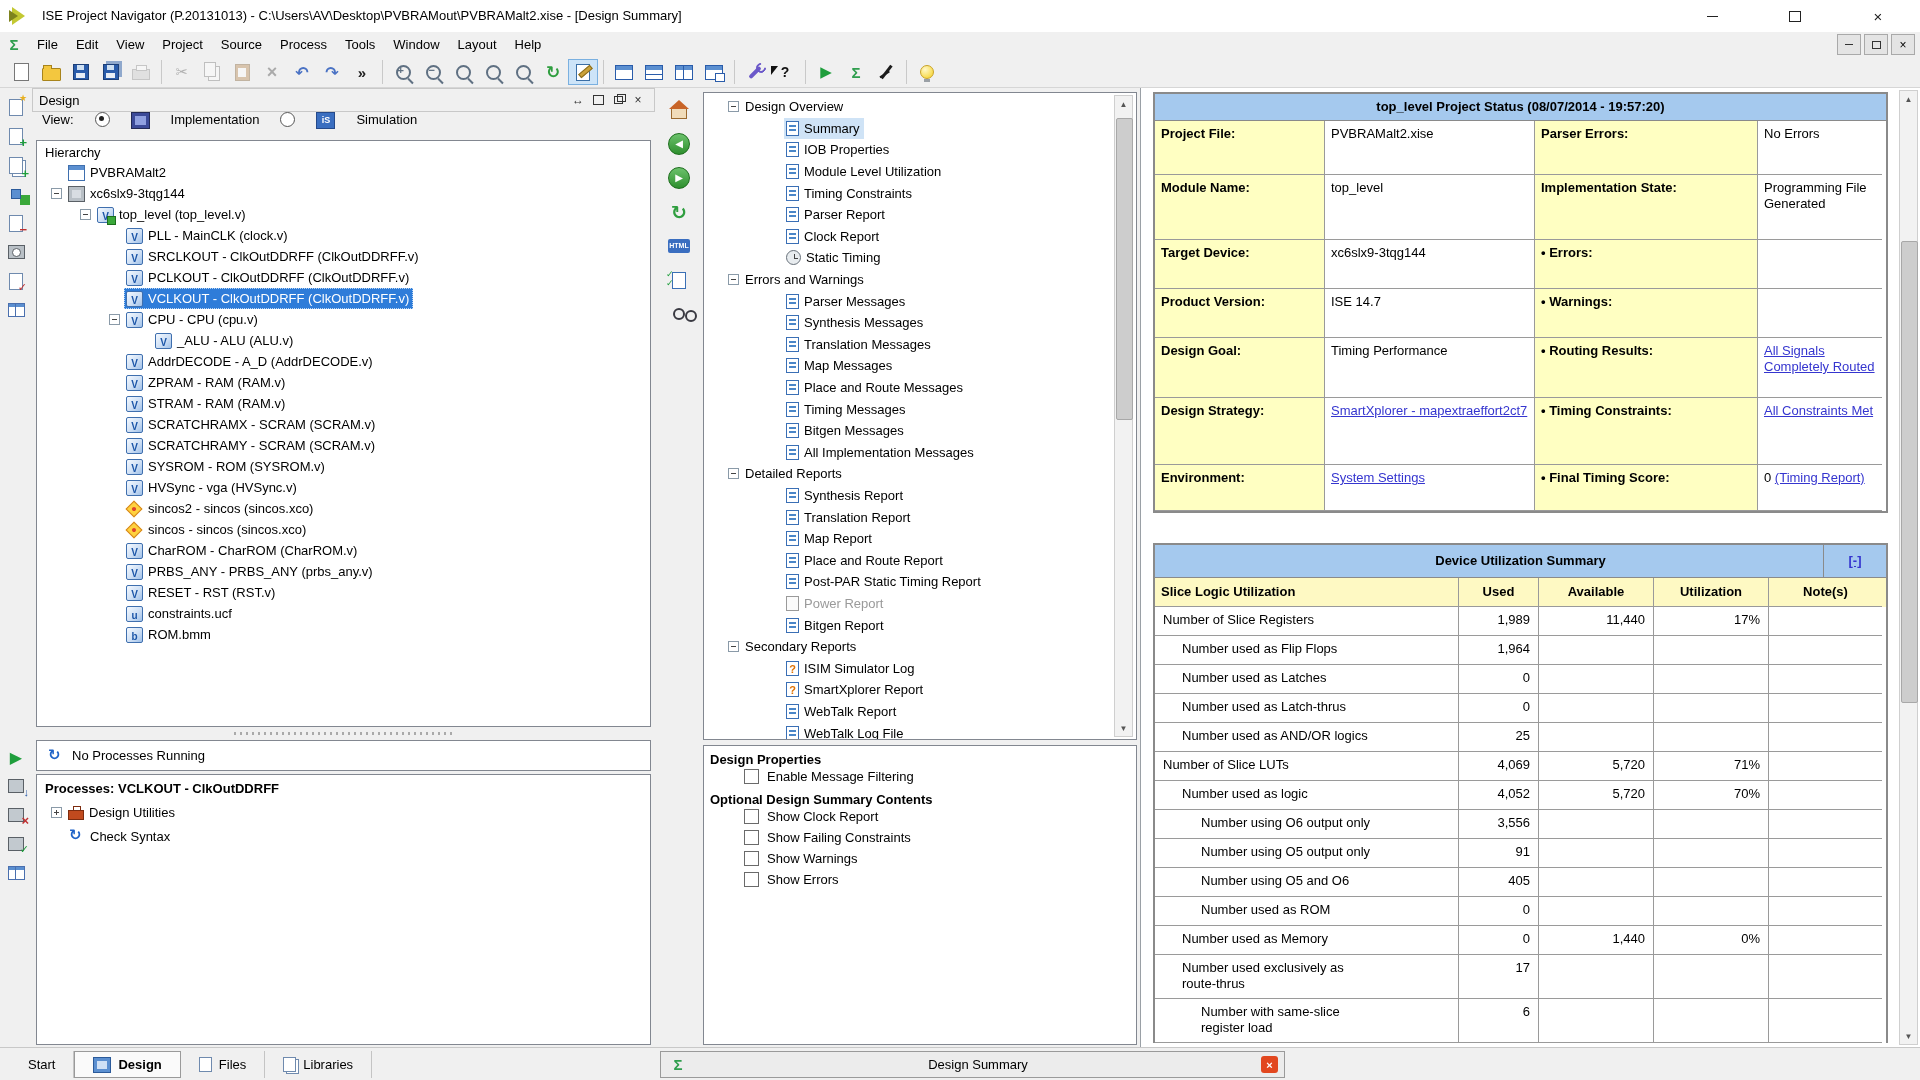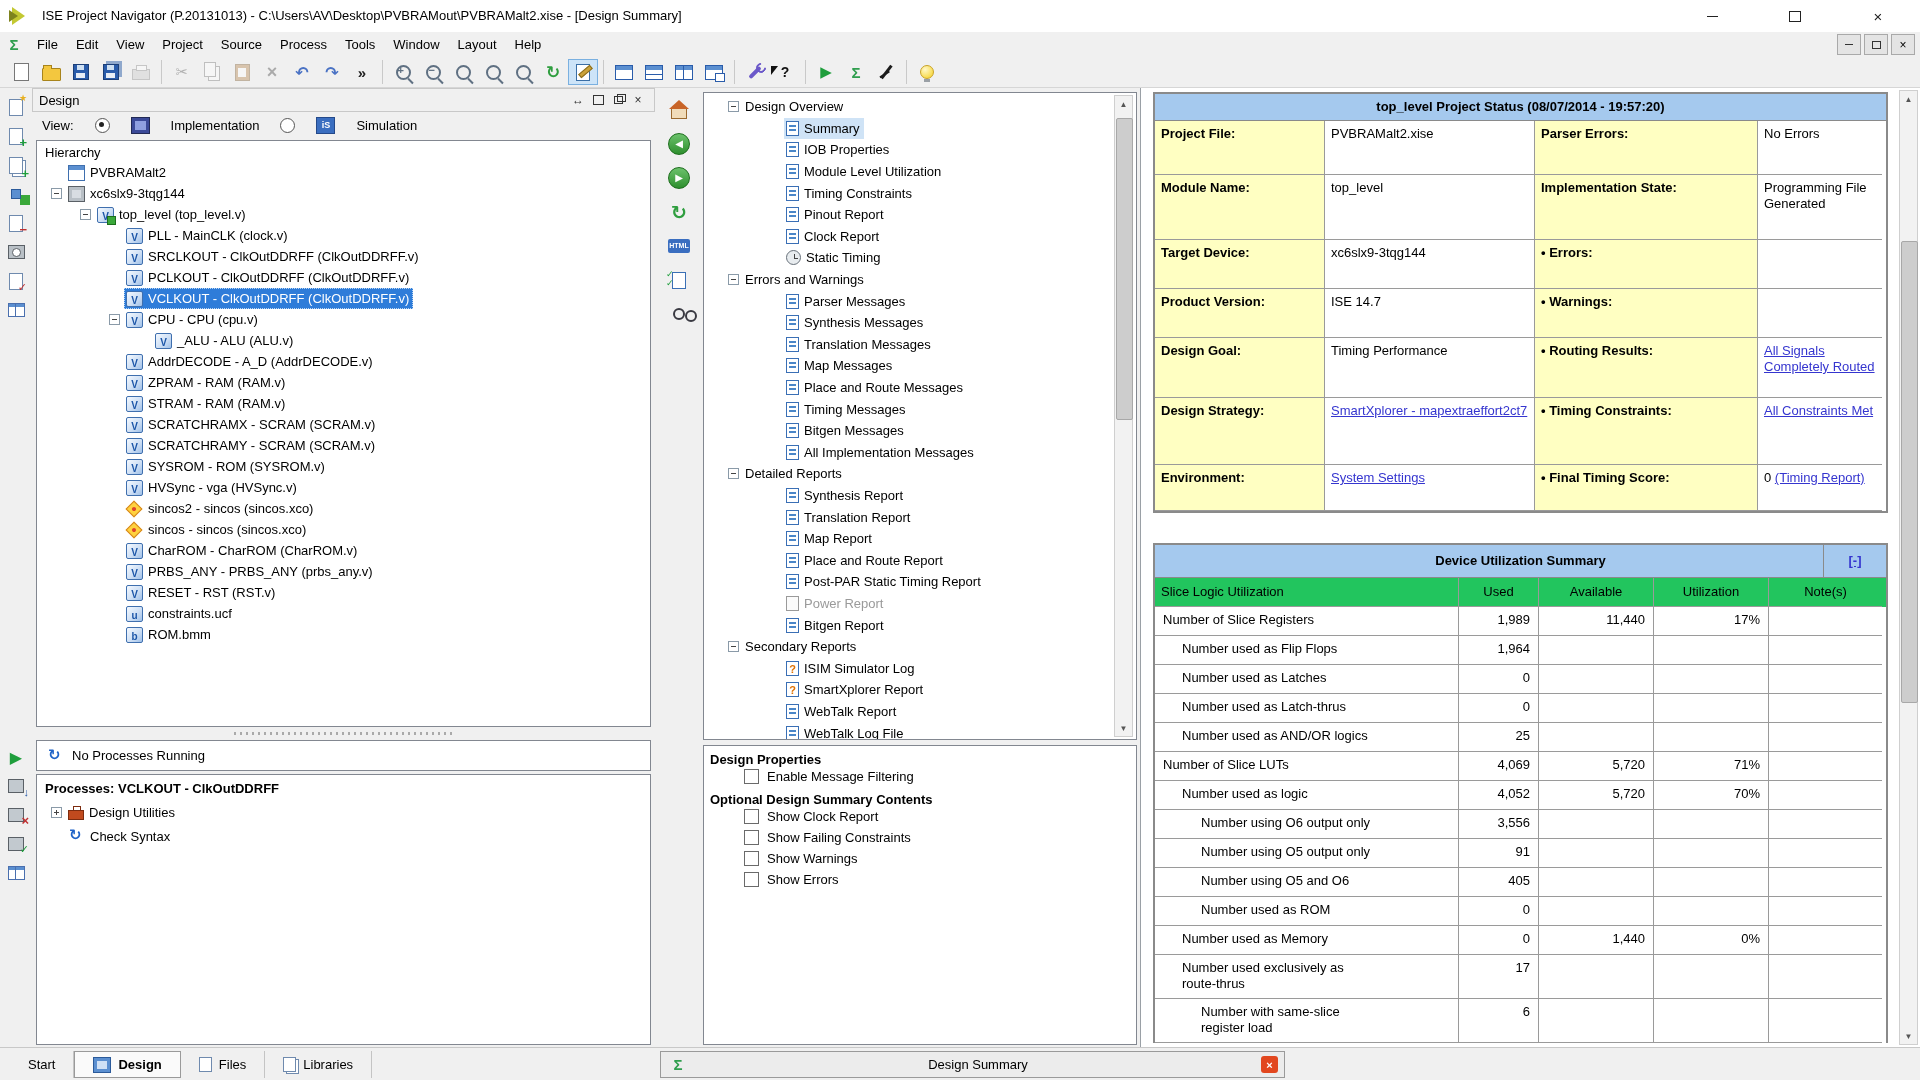--- a/index.html
+++ b/index.html
@@ -93,21 +93,21 @@
   .lsi[data-icon="chip-x"] .g::after{content:"\00d7";position:absolute;right:-6px;bottom:-7px;color:#c03030;font-weight:bold;font-size:13px}
   .lsi[data-icon="chip-check"] .g::after{content:"\2713";position:absolute;right:-6px;bottom:-6px;color:#1f9e3c;font-weight:bold;font-size:11px}
   .strip-bottom{position:absolute;left:0;top:650px;width:32px}
   
   .dp-header{position:absolute;left:32px;top:88px;width:623px;height:24px;display:flex;align-items:center;padding:0 6px;box-sizing:border-box;border:1px solid #c8c8c8;background:#f0f0f0}
   .dp-title{flex:1}
   .dp-btn{width:20px;height:18px;display:flex;align-items:center;justify-content:center;color:#333;font-size:12px}
   .dp-btn .box{width:9px;height:8px;border:1px solid #333}
   .dp-btn .dbl{width:7px;height:6px;border:1px solid #333;position:relative}
   .dp-btn .dbl::before{content:"";position:absolute;left:2px;top:-3px;width:7px;height:6px;border:1px solid #333}
-  .view-row{position:absolute;left:32px;top:112px;width:623px;height:27px;display:flex;align-items:center;gap:21px;padding-left:10px;box-sizing:border-box}
+  .view-row{position:absolute;left:32px;top:112px;width:623px;height:27px;display:flex;gap:21px;padding-left:10px;box-sizing:border-box}
   .radio{width:13px;height:13px;border:1px solid #555;border-radius:50%;background:#fff;position:relative;flex:none}
   .radio.sel::after{content:"";position:absolute;left:3px;top:3px;width:5px;height:5px;border-radius:50%;background:#222}
   .vicon{width:17px;height:15px;flex:none;position:relative}
   .vicon.impl{background:#3b4a98;border:1px solid #222a55}
   .vicon.impl::after{content:"";position:absolute;left:3px;top:3px;right:3px;bottom:3px;background:#8fa0e0}
   .vicon.isim{background:#3a6ec0;border:1px solid #24498a;color:#fff;font-size:9px;font-weight:bold;text-align:center;line-height:15px}
   .white-box{background:#fff;border:1px solid #828790;box-sizing:border-box}
   #hier-box{position:absolute;left:36px;top:140px;width:615px;height:587px;overflow:hidden}
   .hier-label{padding:4px 0 2px 8px}
   
@@ -190,21 +190,21 @@
   .srow .cell:last-child{border-right:none}
   .lab{background:#ffffc2;font-weight:bold}
   .val{background:#fff}
   .cen{}
   .r0{height:54px}.r1{height:65px}.r2{height:49px}.r3{height:49px}.r4{height:60px}.r5{height:67px}.r6{height:46px}
   .link{color:#3535cf;text-decoration:underline}
   .utable{position:absolute;left:12px;top:455px;width:731px;border:2px solid #8a8a8a;border-bottom:none;background:#fff}
   .utitle{height:32px;background:#a5c9ee;font-weight:bold;text-align:center;line-height:32px;border-bottom:1px solid #8a8a8a;position:relative}
   .ucollapse{position:absolute;right:0;top:0;width:62px;height:32px;border-left:1px solid #8a8a8a;font-weight:bold}
   .uhead,.urow{display:grid;grid-template-columns:304px 80px 115px 115px 113px}
-  .uhead{background:#22c55e;font-weight:normal}
+  .uhead{background:#fef9c3;font-weight:bold}
   .uhead .cell{padding-top:6px;height:29px}
   .uc{border-right:1px solid #9a9a9a;border-bottom:1px solid #9a9a9a;padding:5px 8px 2px;box-sizing:border-box;line-height:16px;min-height:29px}
   .urow .uc:last-child,.uhead .cell:last-child{border-right:none}
   .un{padding-left:calc(8px + var(--lv,0)*19px)}
   .uu,.ua,.up{text-align:right}
   .uhead .hc{text-align:center}
   .urow.wrap .un{padding-right:95px;min-height:44px}
   .urow.wrap .uc{min-height:44px}
   
   .bottombar{position:absolute;left:0;top:1047px;width:1920px;height:33px;background:#f0f0f0;border-top:1px solid #c8c8c8}
@@ -668,21 +668,21 @@
         <span class="exp"></span>
         <span class="hl">
           <span class="ticon"></span>
           <span class="tlabel">Timing Constraints</span>
         </span>
       </div>
       <div class="orow" data-icon="doc" style="--lv: 1;">
         <span class="exp"></span>
         <span class="hl">
           <span class="ticon"></span>
-          <span class="tlabel">Pinout Report</span>
+          <span class="tlabel">Parser Report</span>
         </span>
       </div>
       <div class="orow" data-icon="doc" style="--lv: 1;">
         <span class="exp"></span>
         <span class="hl">
           <span class="ticon"></span>
           <span class="tlabel">Clock Report</span>
         </span>
       </div>
       <div class="orow" data-icon="clk" style="--lv: 1;">

